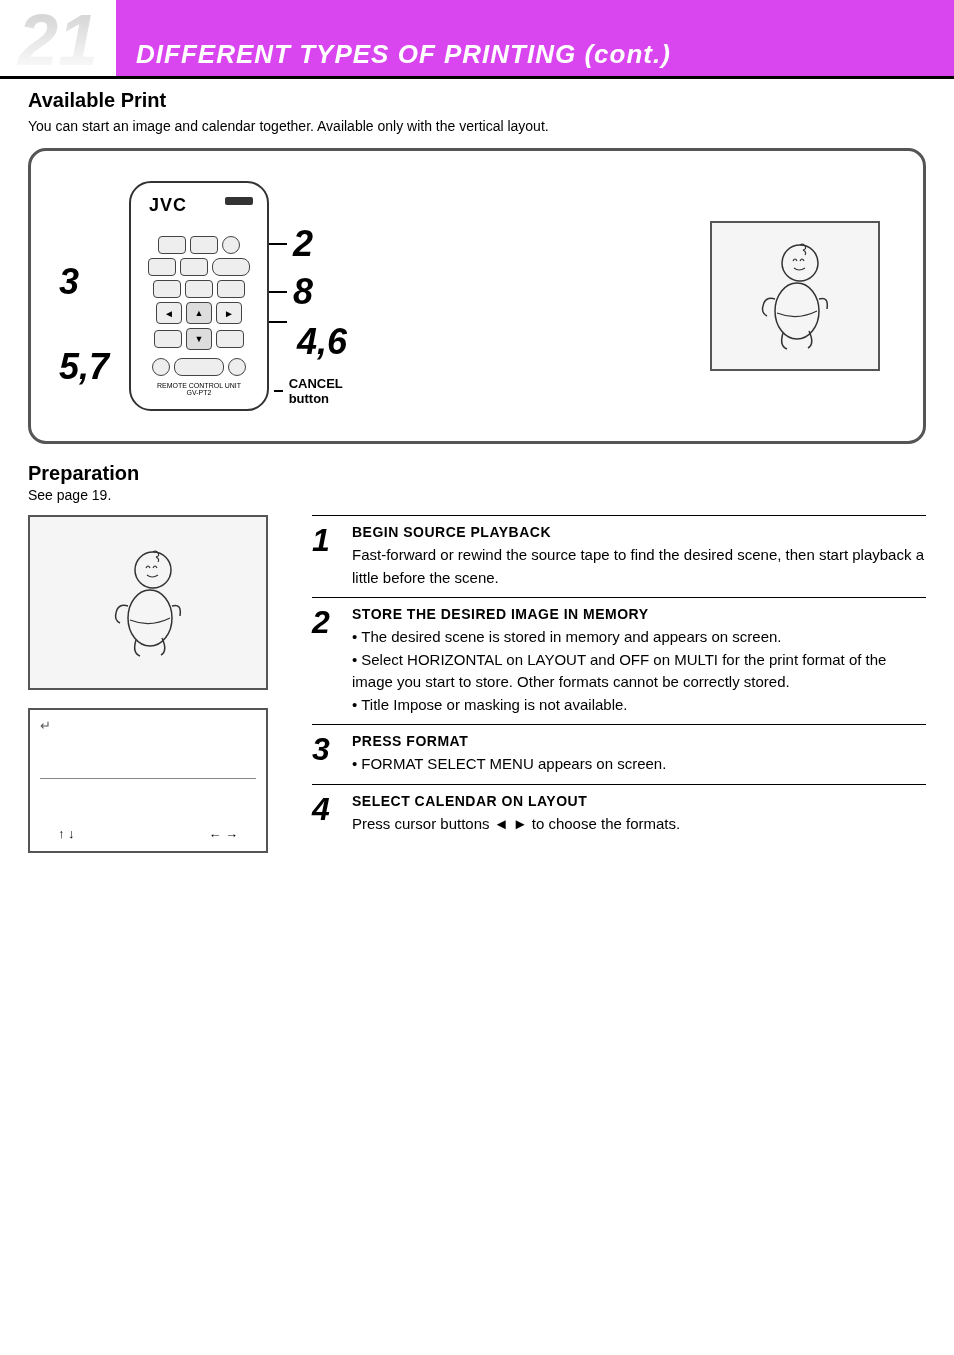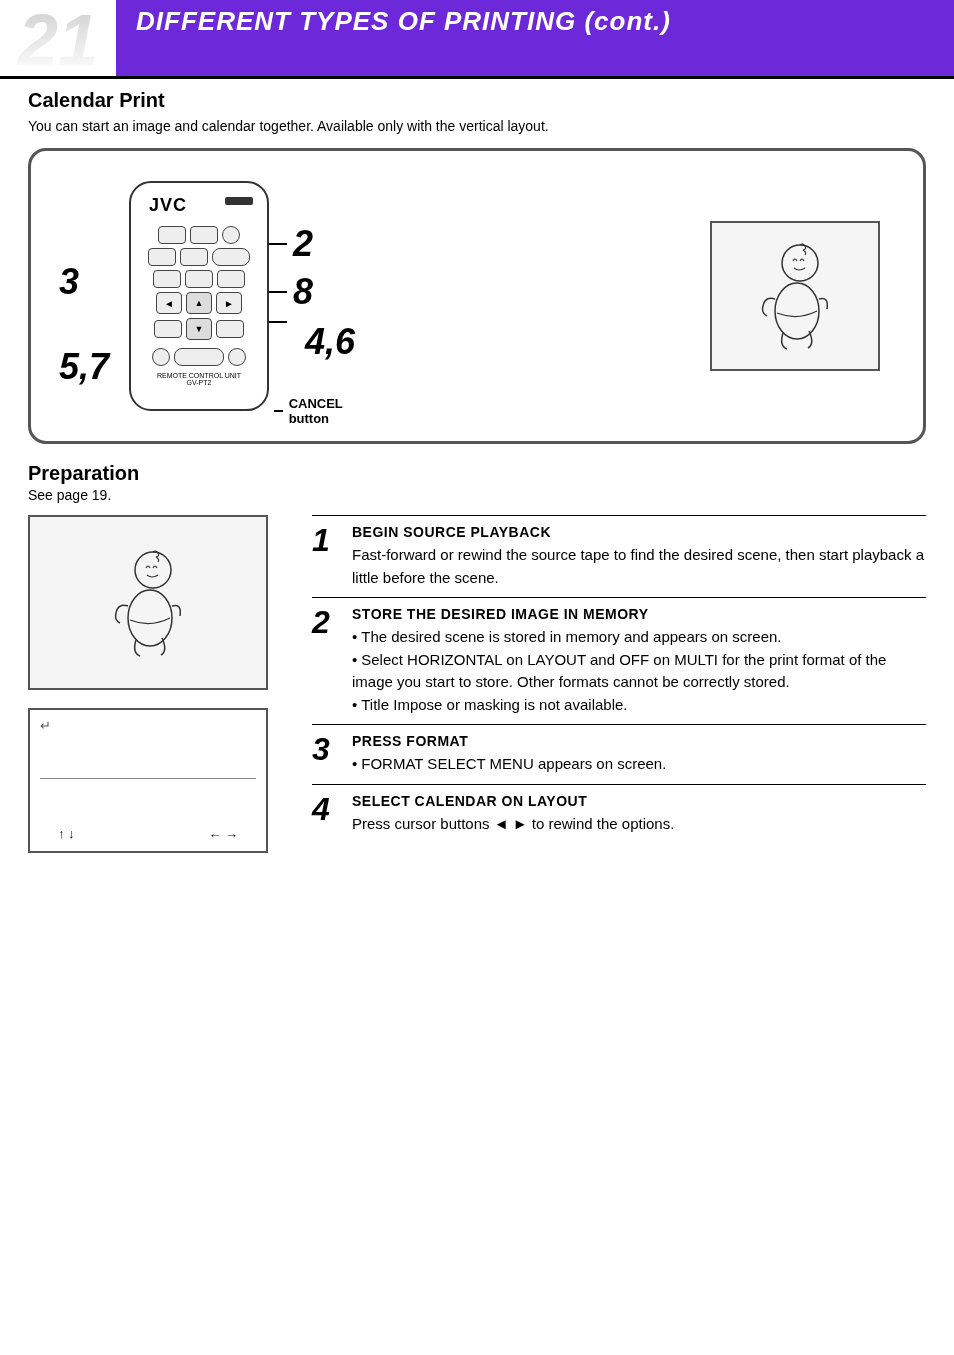--- a/index.html
+++ b/index.html
@@ -28,23 +28,23 @@
       color: #888;
       padding: 4px 18px 0 18px;
       line-height: 1;
       background: linear-gradient(to bottom, #ccc 0%, #fff 100%);
       -webkit-background-clip: text;
       -webkit-text-fill-color: transparent;
       background-clip: text;
     }
     .page-title-bar {
       flex: 1;
-      background: #6d28d9;
-      display: flex;
-      align-items: flex-start;
+      background: #d946ef;
+      display: flex;
+      align-items: flex-end;
       padding: 6px 20px;
     }
     .page-title-bar span {
       color: #fff;
       font-size: 26px;
       font-weight: bold;
       font-style: italic;
       letter-spacing: 1px;
     }
 
@@ -313,36 +313,36 @@
 
 <div class="page-header">
   <div class="page-number">21</div>
   <div class="page-title-bar">
     <span>DIFFERENT TYPES OF PRINTING (cont.)</span>
   </div>
 </div>
 
 <div class="content">
 
-  <div class="section-heading">Calendar Print</div>
+  <div class="section-heading">Available Print</div>
   <div class="section-desc">You can start an image and calendar together. Available only with the vertical layout.</div>
 
   <div class="diagram-box">
 
     <div class="remote-area">
 
       <div style="position:relative; width:300px; height:250px;">
 
         <span class="step-label" style="left:0; top:90px;">3</span>
 
         <span class="step-label" style="left:0; top:175px; font-size:36px;">5,7</span>
 
         <div style="position:absolute; left:70px; top:10px;">
           <div class="remote-body">
-            <div style="display:flex; width:100%; justify-content:space-between; align-items:center; margin-bottom:6px;">
+            <div style="display:flex; width:100%; justify-content:space-between; align-items:center; margin-bottom:16px;">
               <span class="remote-brand">JVC</span>
               <div class="remote-brand-bar"></div>
             </div>
 
             <div class="btn-row">
               <div class="btn-rect"></div>
               <div class="btn-rect"></div>
               <div class="btn-circle-sm"></div>
             </div>
             <div class="btn-row">
@@ -377,26 +377,26 @@
         </div>
 
         <div style="position:absolute; left:210px; top:52px; display:flex; align-items:center; gap:6px;">
           <div style="width:18px; height:1.5px; background:#000;"></div>
           <span class="step-label" style="position:static; font-size:36px;">2</span>
         </div>
         <div style="position:absolute; left:210px; top:100px; display:flex; align-items:center; gap:6px;">
           <div style="width:18px; height:1.5px; background:#000;"></div>
           <span class="step-label" style="position:static; font-size:36px;">8</span>
         </div>
-        <div style="position:absolute; left:210px; top:150px; display:flex; align-items:flex-start; gap:18px;">
+        <div style="position:absolute; left:210px; top:150px; display:flex; align-items:flex-start; gap:10px;">
           <div style="width:18px; height:1.5px; background:#000;"></div>
           <span class="step-label" style="position:static; font-size:36px;">4,6</span>
         </div>
 
-        <div style="position:absolute; left:215px; top:205px; display:flex; align-items:center; gap:6px;margin-top:20px;">
+        <div style="position:absolute; left:215px; top:205px; display:flex; align-items:center; gap:6px;">
           <div style="width:12px; height:1.5px; background:#000;"></div>
           <span style="font-size:13px; font-weight:bold;">CANCEL button</span>
         </div>
       </div>
     </div>
 
     <div class="diagram-right">
       <div class="baby-box">
 
         <svg class="baby-svg" viewBox="0 0 100 110" xmlns="http://www.w3.org/2000/svg">
@@ -493,21 +493,21 @@
                 <li>FORMAT SELECT MENU appears on screen.</li>
               </ul>
             </div>
           </div>
         </div>
 
         <div class="step-item">
           <div class="step-num">4</div>
           <div class="step-body">
             <div class="step-title">SELECT CALENDAR ON LAYOUT</div>
-            <div class="step-text">Press cursor buttons ◄ ► to rewind the options.</div>
+            <div class="step-text">Press cursor buttons ◄ ► to choose the formats.</div>
           </div>
         </div>
 
       </div>
     </div>
   </div>
 
 </div>
 
 </body></html>

